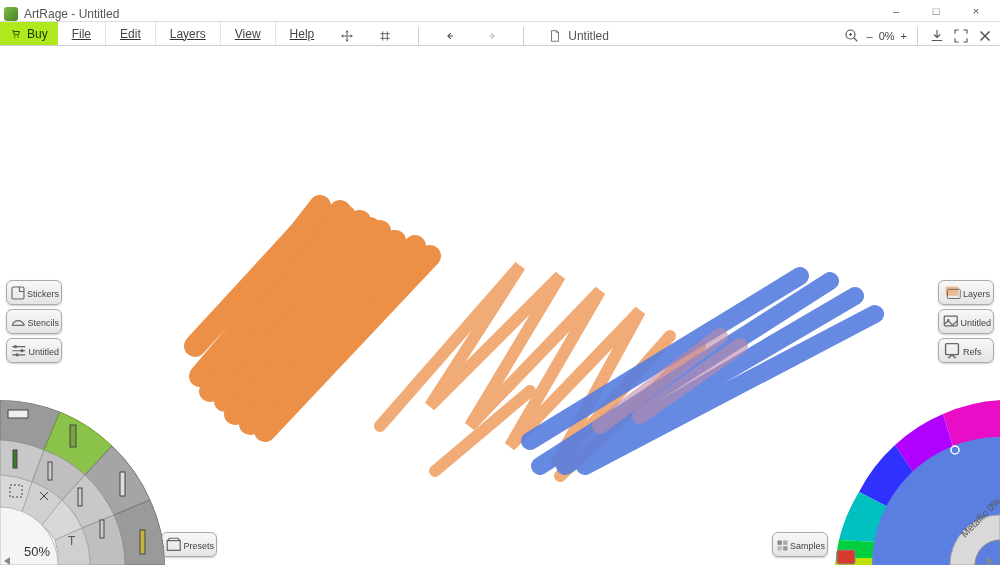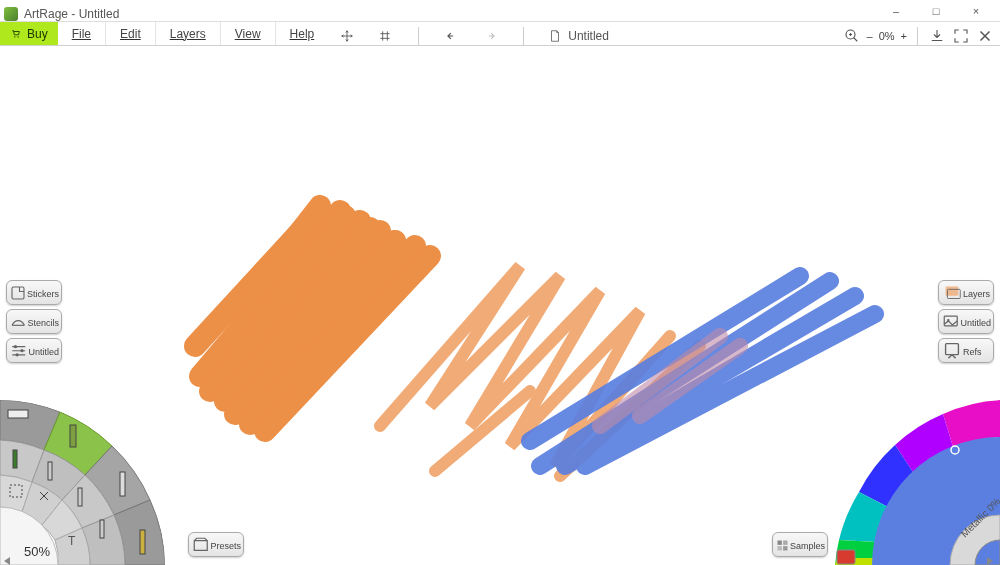--- a/index.html
+++ b/index.html
@@ -138,21 +138,21 @@
   
   .side-right {
     position:absolute;
     right:6px; top:280px;
     display:flex; flex-direction:column; gap:4px;
   }
 
   
   .presets-btn {
     position:absolute;
-    left:188px; bottom:8px;
+    left:161px; bottom:8px;
   }
 
   
   .samples-btn {
     position:absolute;
     right:172px; bottom:8px;text-align:right;
   }
 
   
   .tool-wheel {

